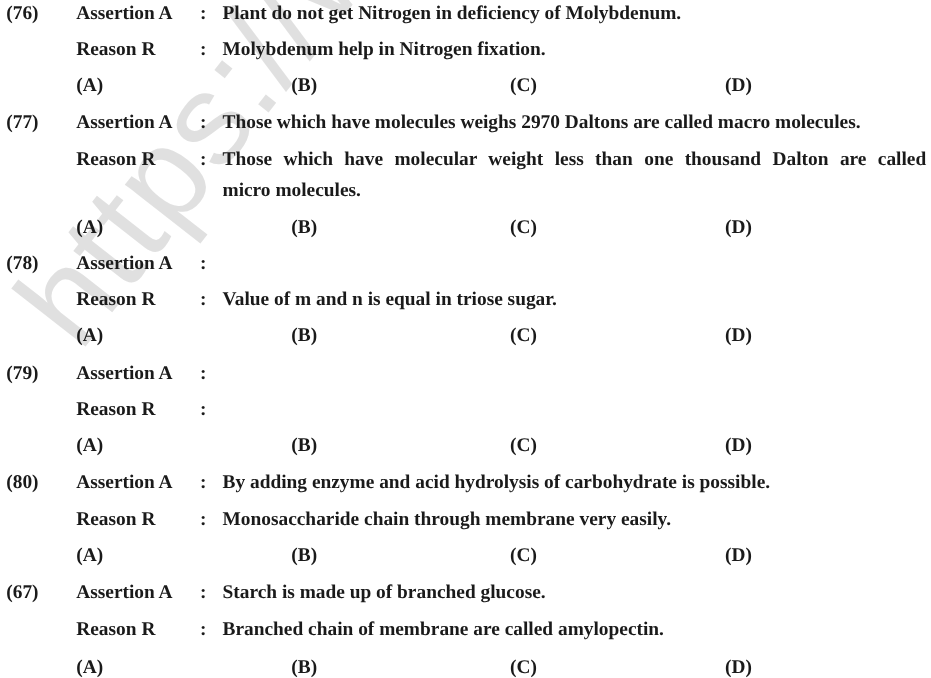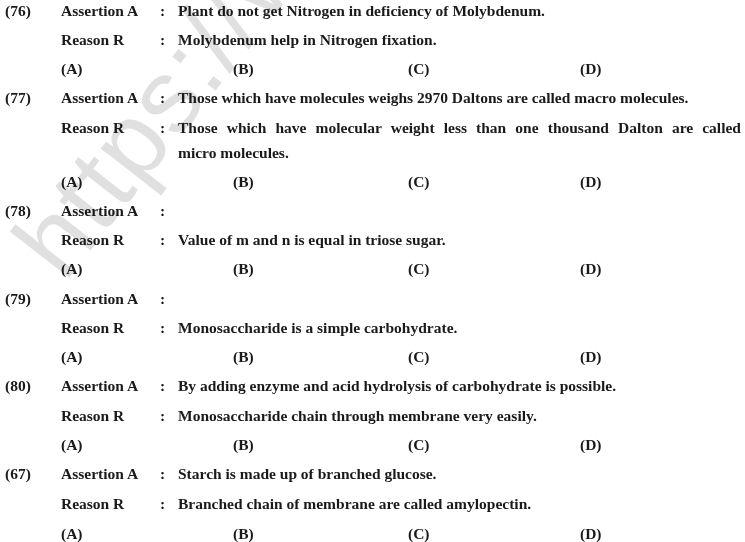--- a/index.html
+++ b/index.html
@@ -83,21 +83,20 @@
   </div>
 
   <div class="line" style="top:288px">
     <span class="qnum">(79)</span>
     <span class="lbl">Assertion A</span>
     <span class="colon">:</span>
   </div>
   <div class="line" style="top:317px">
     <span class="lbl">Reason R</span>
     <span class="colon">:</span>
-    <span class="txt">Monosaccharide is a simple carbohydrate.</span>
   </div>
   <div class="line" style="top:346px">
     <span class="opt a">(A)</span>
     <span class="opt b">(B)</span>
     <span class="opt c">(C)</span>
     <span class="opt d">(D)</span>
   </div>
 
   <div class="line" style="top:375px">
     <span class="qnum">(80)</span>

